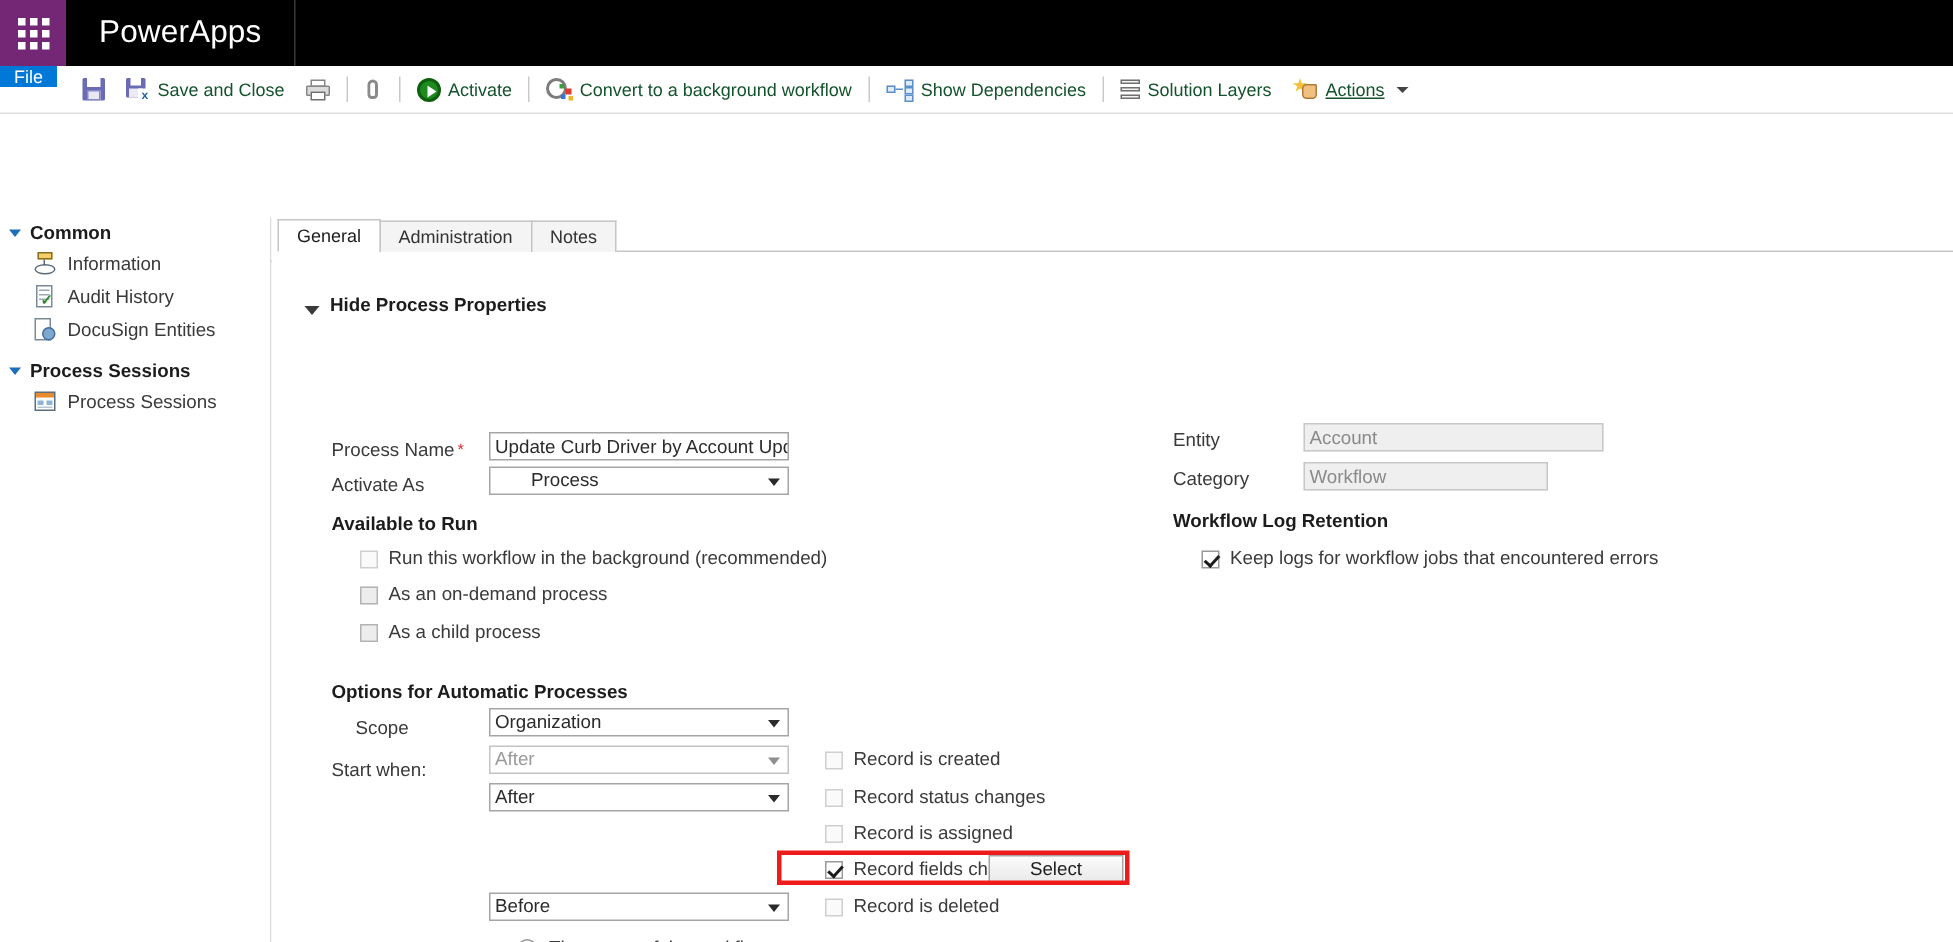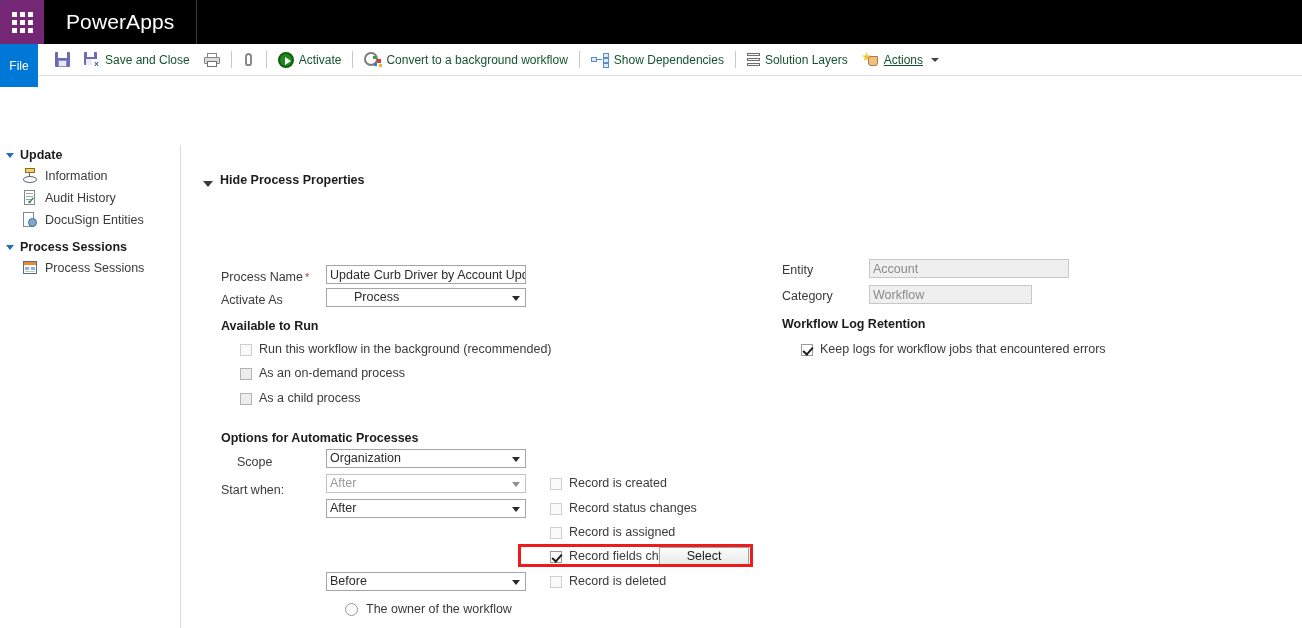--- a/index.html
+++ b/index.html
@@ -57,21 +57,21 @@
     left: 0; top: 44px;
     width: 1302px; height: 31px;
     background: #ffffff;
     border-bottom: 1px solid #dedede;
     display: flex;
     align-items: center;
   }
   .file-tab {
     position: absolute;
     left: 0; top: 44px;
-    width: 38px; height: 43px;
+    width: 38px; height: 14px;
     background: #0078d7;
     color: #ffffff;
     font-size: 12px;
     display: flex;
     align-items: center;
     justify-content: center;
     z-index: 5;
   }
   .cmds {
     position: absolute;
@@ -507,21 +507,21 @@
     </span>
     <span class="info-title">Information</span>
   </div>
   <div class="solution-note">Working on solution: Default</div>
 </div>
 
 <div class="leftnav">
 
   <div class="nav-group">
     <span class="tri"></span>
-    <span>Update</span>
+    <span>Common</span>
   </div>
 
   <div class="nav-item">
     <span class="ni ni-info">
         <span class="n"></span>
         <span class="st"></span>
         <span class="ov"></span>
       </span>
     <span>Information</span>
   </div>
@@ -558,20 +558,25 @@
         <span class="c2"></span>
         <span class="c3"></span>
       </span>
     <span>Process Sessions</span>
   </div>
 
 </div>
 
 <div class="content">
 
+  <div class="tabstrip">
+    <div class="tab active">General</div>
+    <div class="tab">Administration</div>
+    <div class="tab">Notes</div>
+  </div>
 
   <div class="hide-props">
     <span class="tri-dn"></span>
     <span>Hide Process Properties</span>
   </div>
 
   <div class="form">
 
     <div class="fld-row" style="left:40px; top:67px;">
       <span class="lbl">Process Name</span>

